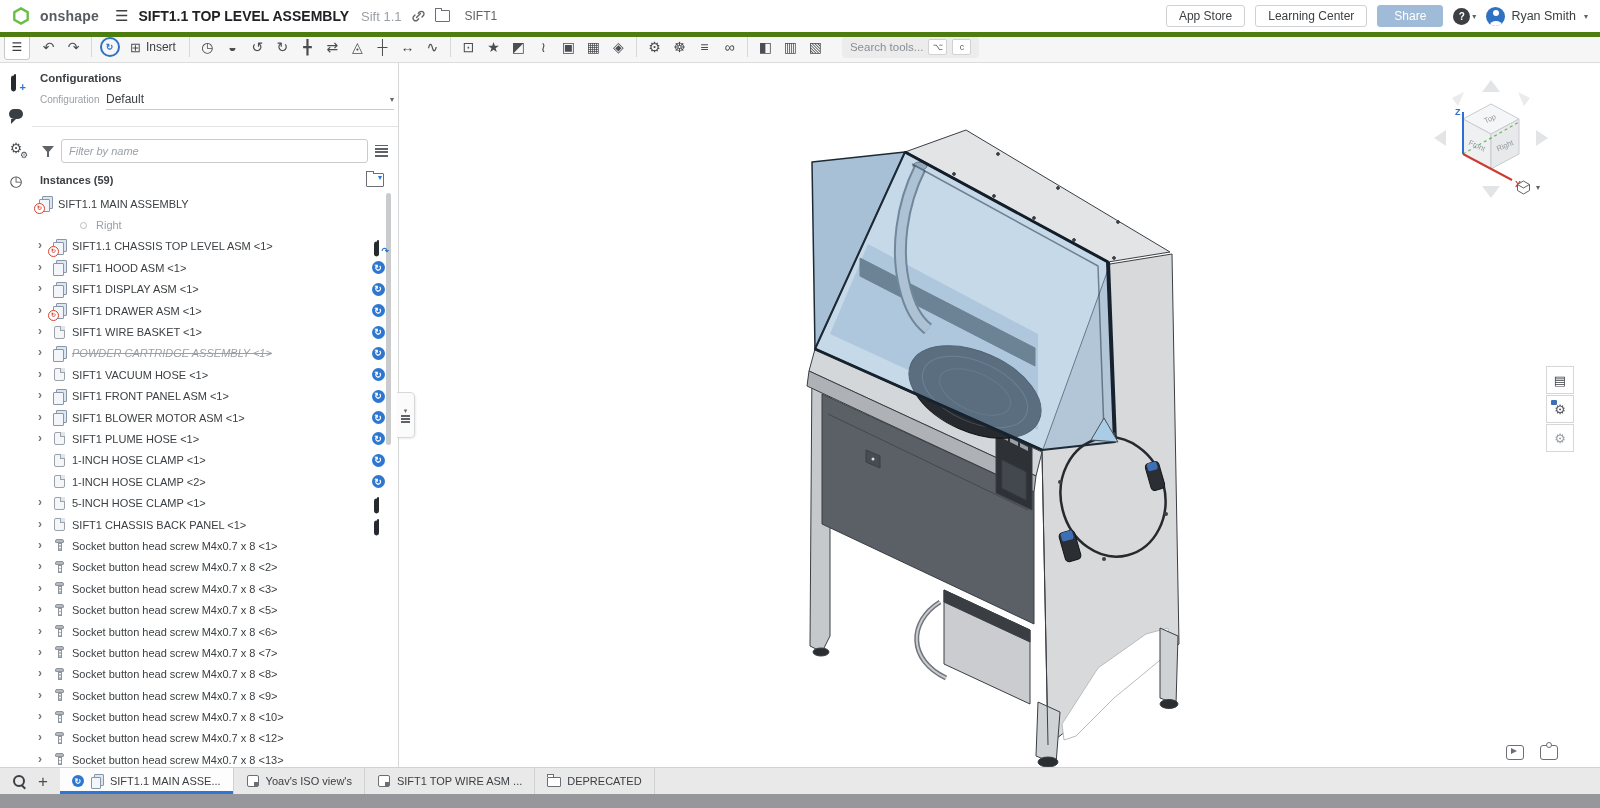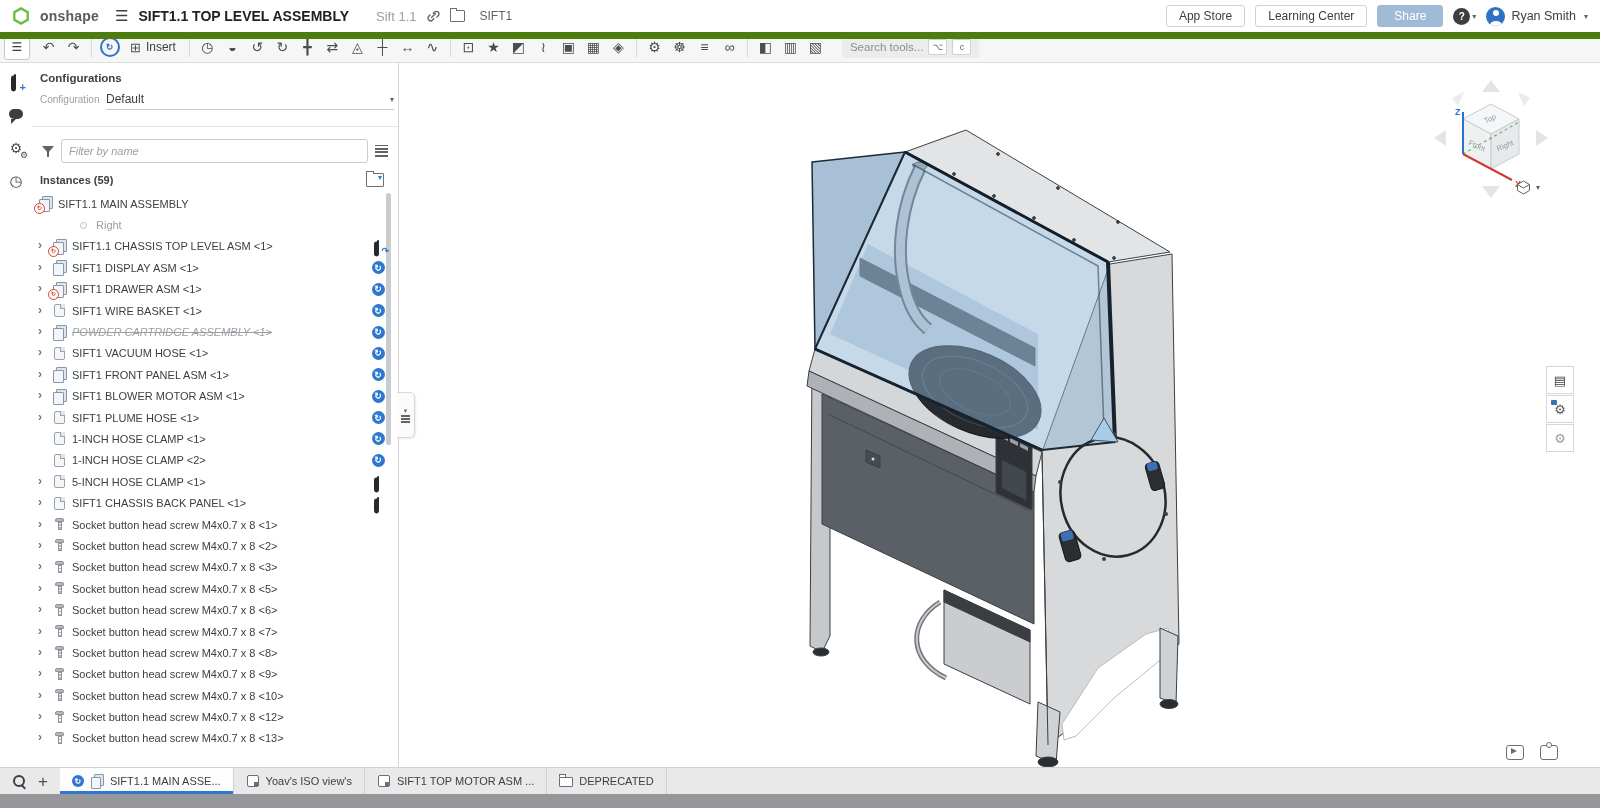--- a/index.html
+++ b/index.html
@@ -1,23 +1,23 @@
 <!DOCTYPE html>
 <html><head>
 <meta charset="utf-8">
 <style>
   html,body{margin:0;padding:0}
   body{width:1600px;height:808px;position:relative;font-family:"Liberation Sans",sans-serif;background:#fff;overflow:hidden;color:#3c4043}
   
-  .topbar{position:absolute;top:0;left:0;right:0;height:32px;background:#fff;border-bottom:7px solid #4d7c0f;display:flex;align-items:center;padding:0 12px;z-index:9}
+  .topbar{position:absolute;top:0;left:0;right:0;height:32px;background:#fff;border-bottom:5px solid #4d7c0f;display:flex;align-items:center;padding:0 12px;z-index:9}
   .tb-left{display:flex;align-items:center;gap:10px;flex:1;min-width:0}
   .wordmark{font-size:14px;color:#565b61;font-weight:bold;letter-spacing:.2px}
   .hamburger{font-size:15px;color:#3c4043;margin-left:6px;cursor:pointer}
   .doc-title{font-size:14px;font-weight:bold;color:#202124;white-space:nowrap}
-  .doc-sub{font-size:13px;color:#9aa0a6;margin-left:17px}
+  .doc-sub{font-size:13px;color:#9aa0a6;margin-left:2px}
   .crumb-folder{display:flex;align-items:center;gap:14px;font-size:12px;color:#5f6368}
   .tb-right{display:flex;align-items:center;gap:10px}
   .btn{height:22px;display:flex;align-items:center;padding:10px 12px;border:1px solid #cfd1d3;border-radius:3px;background:#fff;font-size:12px;color:#3c4043;cursor:pointer;white-space:nowrap}
   .btn.share{background:#9fbbd8;border-color:#9fbbd8;color:#fff;padding:0 16px}
   .help-circ{width:17px;height:17px;border-radius:50%;background:#3c4043;color:#fff;font-size:10px;font-weight:bold;display:flex;align-items:center;justify-content:center}
   .caret{font-size:8px;color:#5f6368;margin-left:2px}
   .avatar{width:19px;height:19px;border-radius:50%;background:#2f72c4;position:relative;overflow:hidden}
   .avatar::before{content:"";position:absolute;top:3px;left:6.5px;width:6px;height:6px;border-radius:50%;background:#fff}
   .avatar::after{content:"";position:absolute;bottom:-3px;left:3.5px;width:12px;height:8px;border-radius:50%;background:#fff}
   .username{font-size:12.5px;color:#3c4043}
@@ -329,20 +329,26 @@
           <span class="chev"></span>
           <span class="ticon">
             <span class="badge">↻</span>
           </span>
           <span class="lbl">SIFT1.1 CHASSIS TOP LEVEL ASM &lt;1&gt;</span>
           <span class="rt"></span>
         </div>
         <div class="row" data-icon="assembly" data-chevron="true" data-right="link">
           <span class="chev"></span>
           <span class="ticon"></span>
+          <span class="lbl">SIFT1 HOOD ASM &lt;1&gt;</span>
+          <span class="rt"></span>
+        </div>
+        <div class="row" data-icon="assembly" data-chevron="true" data-right="link">
+          <span class="chev"></span>
+          <span class="ticon"></span>
           <span class="lbl">SIFT1 DISPLAY ASM &lt;1&gt;</span>
           <span class="rt"></span>
         </div>
         <div class="row" data-icon="assembly" data-chevron="true" data-badge="true" data-right="link">
           <span class="chev"></span>
           <span class="ticon">
             <span class="badge">↻</span>
           </span>
           <span class="lbl">SIFT1 DRAWER ASM &lt;1&gt;</span>
           <span class="rt"></span>
@@ -633,21 +639,21 @@
         <span class="lbl">SIFT1.1 MAIN ASSE...</span>
       </div>
       <div class="tab" data-icon="partstudio" data-active="false" data-linked="false">
 
         <span class="ticon"></span>
         <span class="lbl">Yoav's ISO view's</span>
       </div>
       <div class="tab" data-icon="partstudio" data-active="false" data-linked="false">
 
         <span class="ticon"></span>
-        <span class="lbl">SIFT1 TOP MOTOR ASM ...</span>
+        <span class="lbl">SIFT1 TOP WIRE ASM ...</span>
       </div>
       <div class="tab" data-icon="folder" data-active="false" data-linked="false">
 
         <span class="ticon"></span>
         <span class="lbl">DEPRECATED</span>
       </div>
     </div>
 </div>
 <div class="bottomstrip"></div>
 

